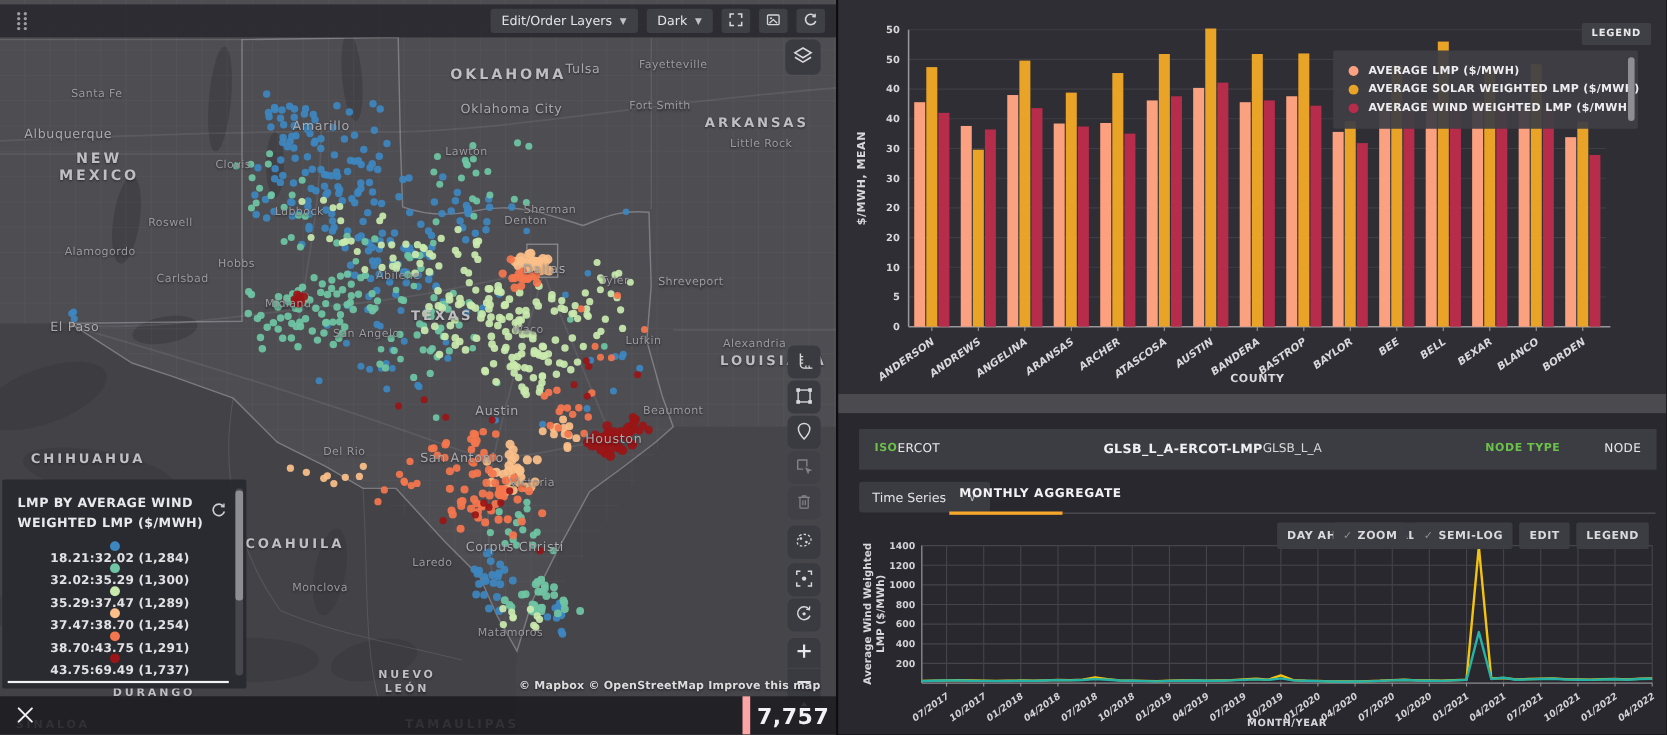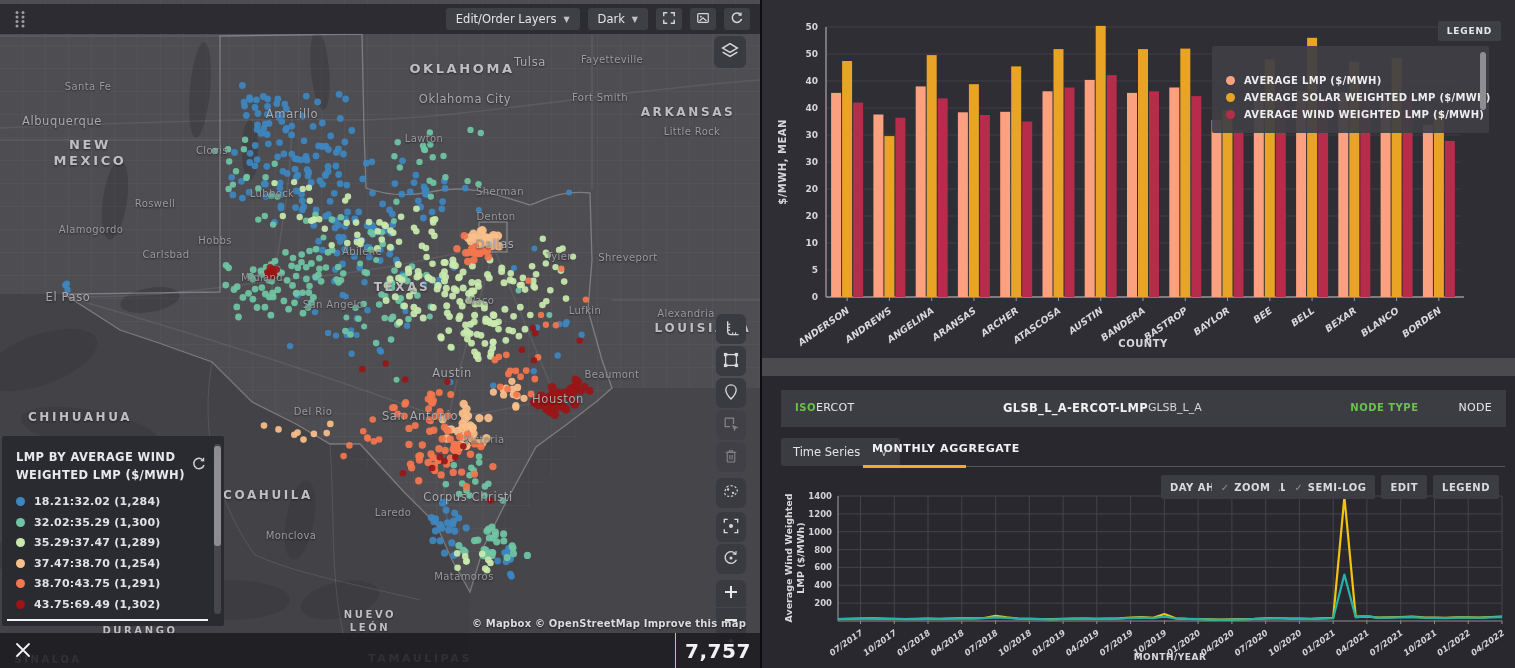--- a/index.html
+++ b/index.html
@@ -30,48 +30,48 @@
            align-items:center;justify-content:center;margin-left:8px;cursor:pointer;padding:0;}
 
   .map-side-btn{position:absolute;background:#3a3a41;border:none;border-radius:6px;display:flex;
                 align-items:center;justify-content:center;cursor:pointer;z-index:5;padding:0;}
   .dim{opacity:.42;}
 
   .map-legend{position:absolute;left:2px;top:436px;width:222px;height:190px;background:rgba(42,43,48,.96);
               z-index:7;padding:13px 22px 8px 14px;border-radius:2px;}
   .map-legend-title{color:#e9e9ec;font-size:11.5px;font-weight:700;letter-spacing:.4px;line-height:1.55;width:178px;}
   .map-legend-items{margin-top:7px;}
-  .map-legend-row{display:flex;align-items:center;height:20.5px;}
+  .map-legend-row{display:flex;align-items:center;height:20.5px;flex-direction:column;}
   .map-legend-dot{width:9px;height:9px;border-radius:50%;margin-right:9px;flex:none;}
   .map-legend-label{color:#e2e2e5;font-size:11px;font-weight:700;letter-spacing:.2px;}
   .map-legend-refresh{position:absolute;right:16px;top:20px;width:18px;height:18px;background:none;border:none;padding:0;cursor:pointer;}
   .map-legend-track{position:absolute;right:3px;top:8px;bottom:12px;width:7px;background:#46464c;border-radius:3px;}
   .map-legend-thumb{position:absolute;left:0;top:2px;width:7px;height:100px;background:#8e8e92;border-radius:3px;}
   .map-legend-underline{position:absolute;left:5px;right:16px;bottom:5px;height:2px;background:#f2f2f4;}
 
   .map-attrib{position:absolute;right:14px;bottom:39px;z-index:6;color:#dcdcdf;font-size:10px;font-weight:700;
               letter-spacing:.2px;text-shadow:0 1px 2px rgba(0,0,0,.6);}
   .map-footer{position:absolute;left:0;bottom:0;width:760px;height:35px;background:rgba(28,28,33,.88);
               z-index:8;display:flex;align-items:center;}
   .footer-close{background:none;border:none;padding:0;margin-left:12px;cursor:pointer;width:22px;height:22px;}
-  .footer-count-cell{position:absolute;right:0;top:0;height:35px;width:85px;border-left:1px solid #fca5a5;
+  .footer-count-cell{position:absolute;right:0;top:0;height:35px;width:85px;border-left:7px solid #fca5a5;
                      display:flex;align-items:center;justify-content:center;}
   .footer-count{color:#f2f2f4;font-size:20px;font-weight:700;letter-spacing:.5px;}
 
   
   .right-top{position:absolute;left:762px;top:0;width:753px;height:358px;background:#2f2e34;overflow:hidden;}
   .right-divider{position:absolute;left:762px;top:358px;width:753px;height:18px;background:#4a4a4f;}
   .right-bottom{position:absolute;left:762px;top:376px;width:753px;height:292px;background:#29282e;overflow:hidden;}
 
   #bar-svg,#line-svg{position:absolute;left:0;top:0;}
 
   .legend-btn{position:absolute;right:14px;top:21px;z-index:5;background:#3f3f46;border:none;border-radius:2px;
               color:#e8e8ea;font-size:9px;font-weight:700;letter-spacing:.8px;padding:5px 9px;cursor:pointer;font-family:inherit;}
   .bar-legend{position:absolute;right:26px;top:46px;width:277px;z-index:4;background:rgba(62,62,69,.93);
-              border-radius:2px;padding:26px 16px 10px 14px;}
+              border-radius:2px;padding:10px 16px 10px 14px;}
   .bar-legend-row{display:flex;align-items:center;height:17px;}
   .bar-legend-dot{width:9px;height:9px;border-radius:50%;margin-right:9px;flex:none;}
   .bar-legend-label{color:#ededf0;font-size:10px;font-weight:700;letter-spacing:.3px;white-space:nowrap;}
   .bar-legend-thumb{position:absolute;right:3px;top:6px;width:6px;height:58px;background:#8e8e92;border-radius:3px;}
 
   
   .node-header{position:absolute;left:19px;top:14px;width:725px;height:37px;background:#3c3c43;z-index:3;
                display:flex;align-items:center;justify-content:space-between;padding:0 14px;}
   .nh-col{display:flex;flex-direction:row;line-height:1.35;}
   .nh-center{text-align:center;}
@@ -1088,21 +1088,21 @@
         <div class="city-label" style="left: 272px; top: 193px;">Lubbock</div>
         <div class="city-label" style="left: 155px; top: 203px;">Roswell</div>
         <div class="city-label" style="left: 91px; top: 229px;">Alamogordo</div>
         <div class="city-label" style="left: 215px; top: 240px;">Hobbs</div>
         <div class="city-label" style="left: 166px; top: 254px;">Carlsbad</div>
         <div class="city-label" style="left: 262px; top: 277px;">Midland</div>
         <div class="city-label" style="left: 362px; top: 251px;">Abilene</div>
         <div class="city-label big" style="left: 68px; top: 297px;">El Paso</div>
         <div class="city-label" style="left: 333px; top: 304px;">San Angelo</div>
         <div class="city-label" style="left: 500px; top: 191px;">Sherman</div>
-        <div class="city-label" style="left: 478px; top: 216px; margin-left: 18px;">Denton</div>
+        <div class="city-label" style="left: 478px; top: 201px;">Denton</div>
         <div class="city-label big" style="left: 495px; top: 244px;">Dallas</div>
         <div class="city-label" style="left: 559px; top: 256px;">Tyler</div>
         <div class="city-label" style="left: 628px; top: 257px;">Shreveport</div>
         <div class="city-label" style="left: 480px; top: 300px;">Waco</div>
         <div class="city-label" style="left: 585px; top: 310px;">Lufkin</div>
         <div class="city-label" style="left: 686px; top: 313px;">Alexandria</div>
         <div class="city-label big" style="left: 452px; top: 373px;">Austin</div>
         <div class="city-label" style="left: 313px; top: 411px;">Del Rio</div>
         <div class="city-label big" style="left: 420px; top: 416px;">San Antonio</div>
         <div class="city-label big" style="left: 558px; top: 399px;">Houston</div>
@@ -1292,21 +1292,21 @@
           <div class="map-legend-row">
             <span class="map-legend-dot" style="background: rgb(251, 192, 137);"></span>
             <span class="map-legend-label">37.47:38.70 (1,254)</span>
           </div>
           <div class="map-legend-row">
             <span class="map-legend-dot" style="background: rgb(244, 118, 78);"></span>
             <span class="map-legend-label">38.70:43.75 (1,291)</span>
           </div>
           <div class="map-legend-row">
             <span class="map-legend-dot" style="background: rgb(154, 21, 23);"></span>
-            <span class="map-legend-label">43.75:69.49 (1,302)</span>
+            <span class="map-legend-label">43.75:69.49 (1,737)</span>
           </div>
         </div>
       <div class="map-legend-track">
         <div class="map-legend-thumb"></div>
       </div>
       <div class="map-legend-underline"></div>
     </div>
 
     <div class="map-attrib">© Mapbox © OpenStreetMap Improve this map</div>
 

